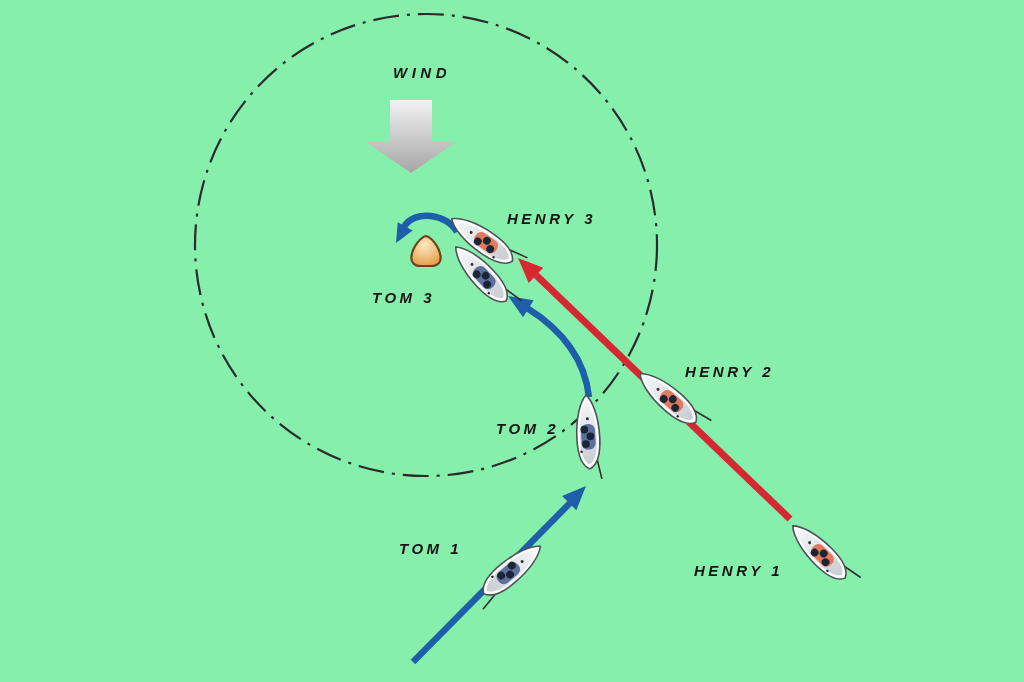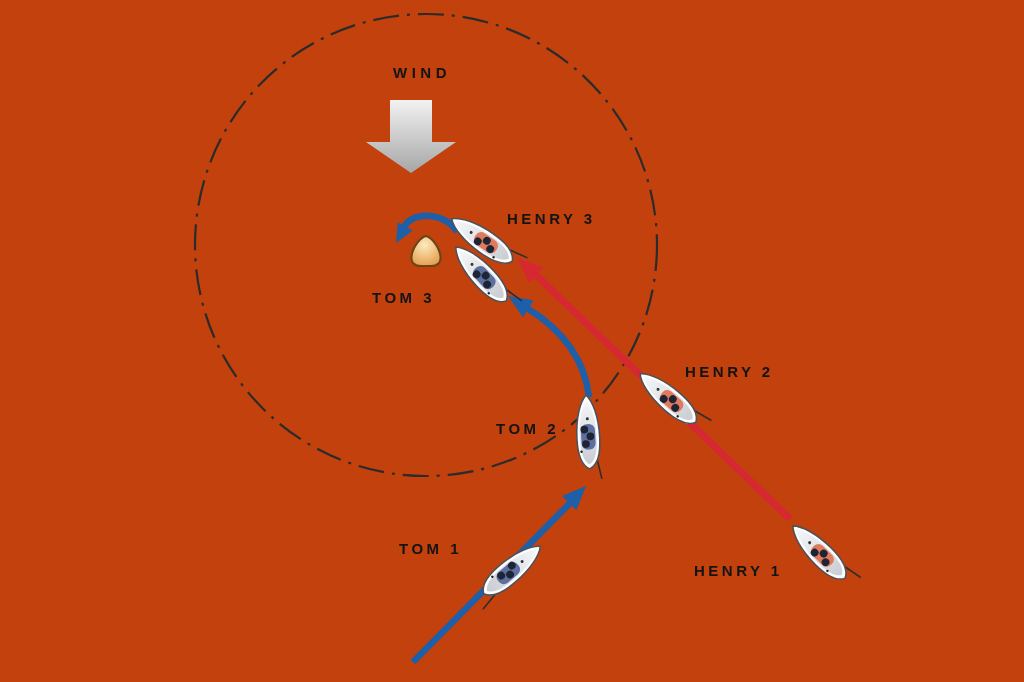--- a/index.html
+++ b/index.html
@@ -1,18 +1,18 @@
 <!DOCTYPE html>
 <html><head>
 <meta charset="utf-8">
 <style>
   html,body{margin:0;padding:0;background:#ffffff;}
   .stage{
-    width:1024px;height:682px;position:relative;background:#c2410c;
-    font-family:"Liberation Sans", sans-serif;overflow:hidden;
+    width:1024px;height:682px;position:relative;background:#86efac;
+    font-family:"Liberation Sans", sans-serif;overflow:hidden;font-style:italic;
   }
   svg{display:block;}
   .lbl{
     font-family:"Liberation Sans", sans-serif;
     font-weight:700;font-size:15px;fill:#141414;letter-spacing:3.5px;
   }
   .wind-lbl{
     font-family:"Liberation Sans", sans-serif;
     font-weight:700;font-size:15px;fill:#141414;letter-spacing:4.5px;
     text-anchor:middle;

